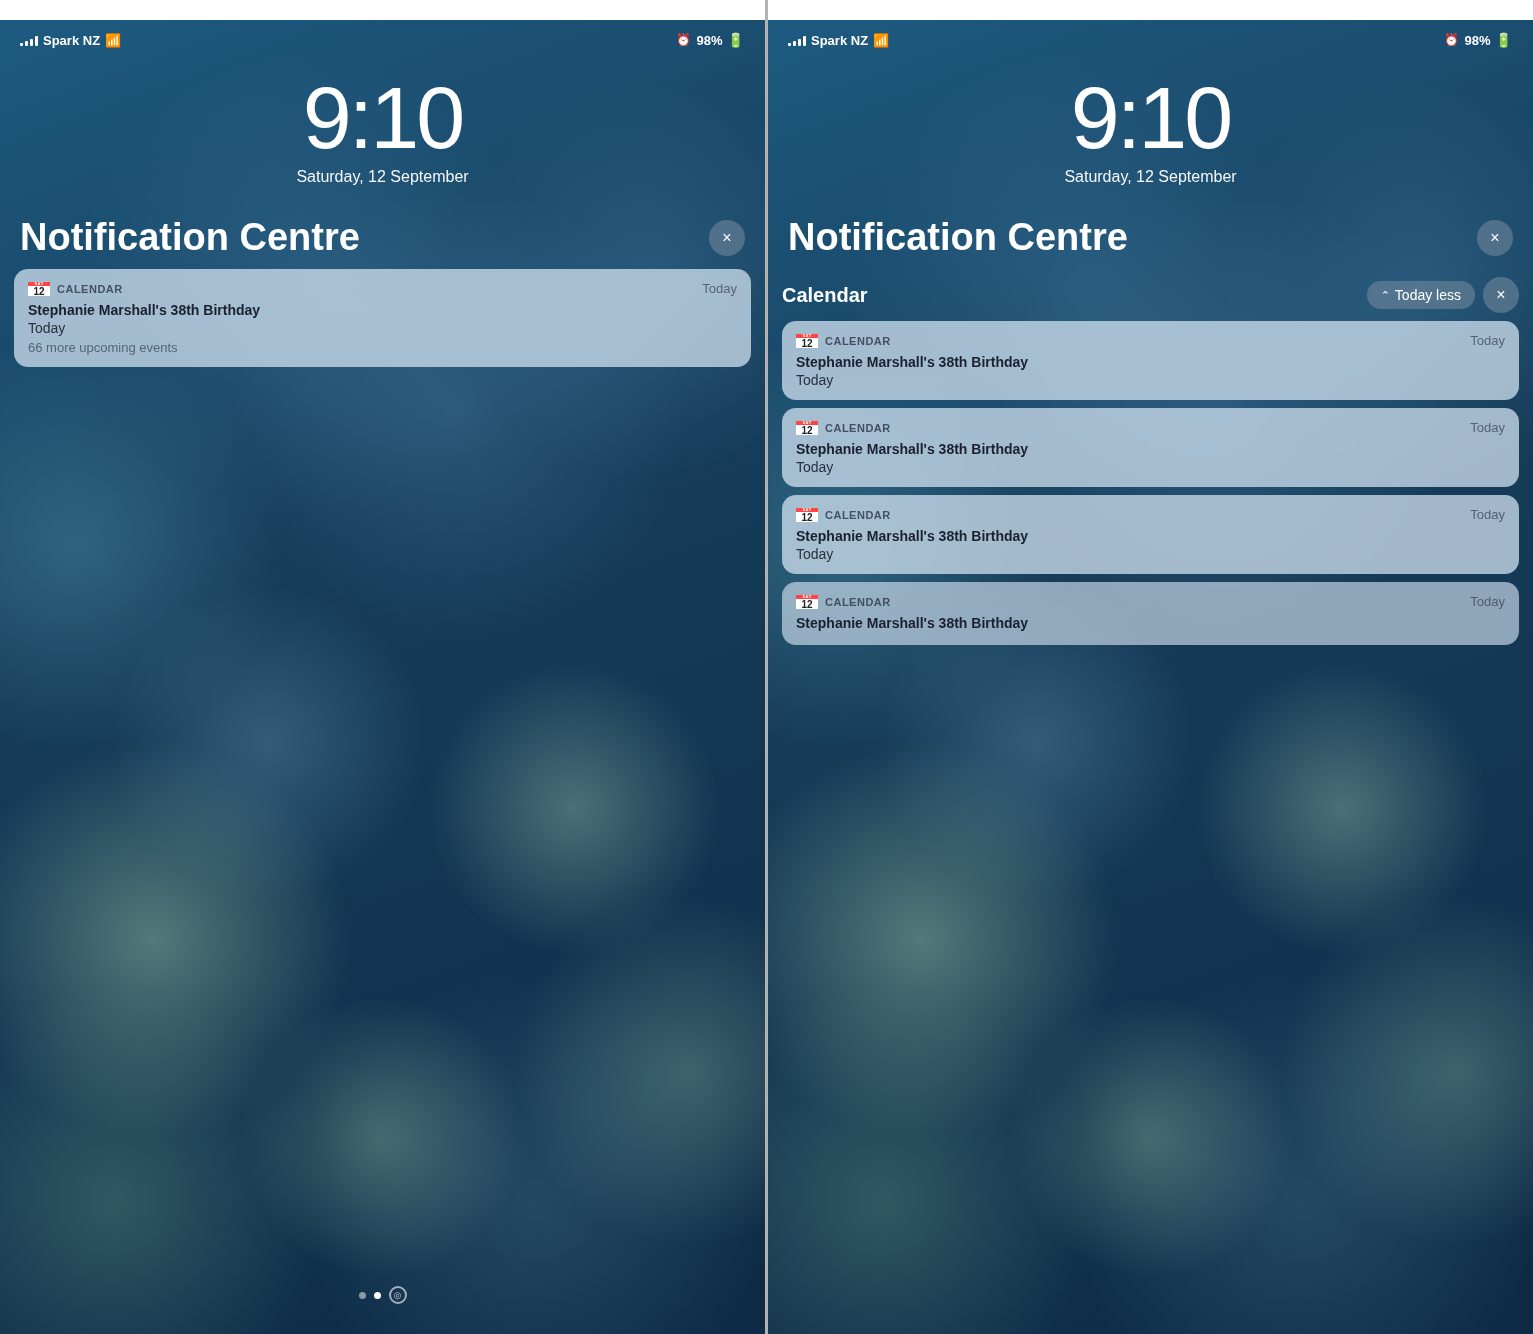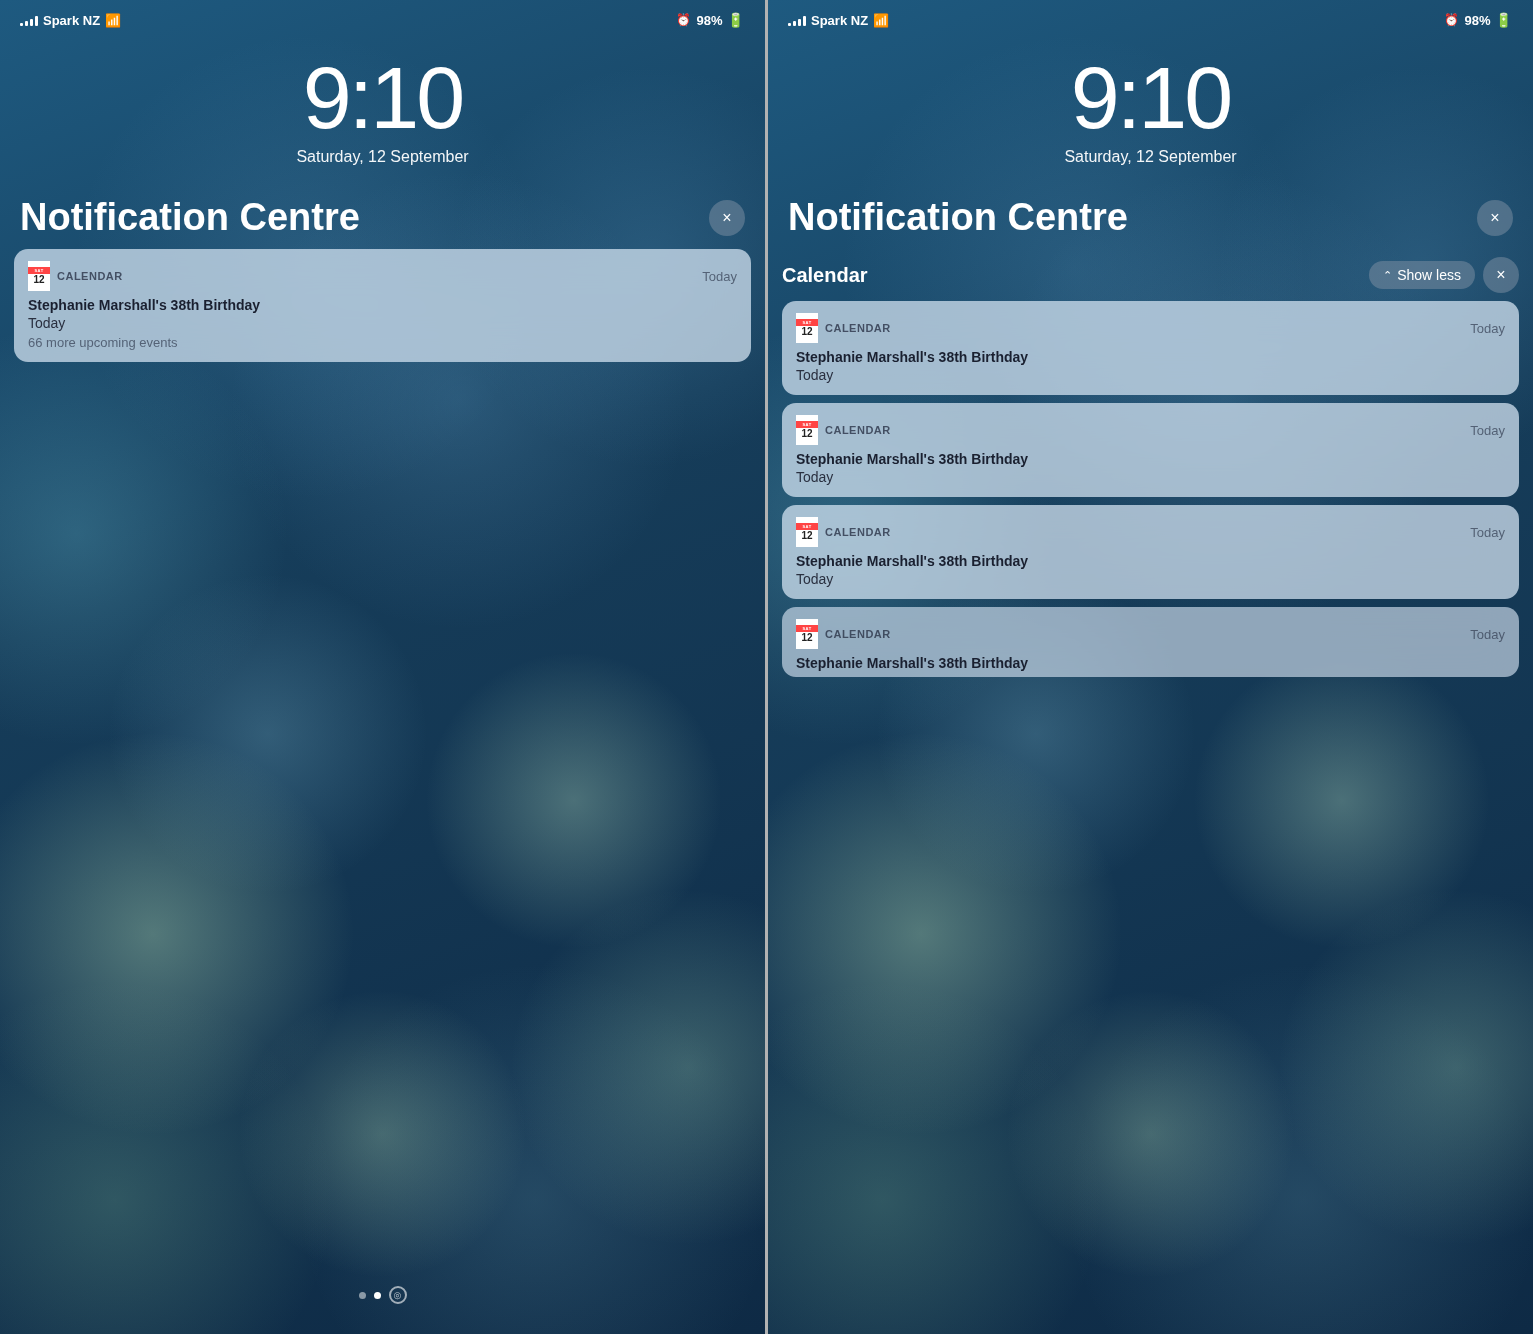--- a/index.html
+++ b/index.html
@@ -9,20 +9,21 @@
       display: flex;
       font-family: -apple-system, 'SF Pro Display', 'Helvetica Neue', Arial, sans-serif;
       overflow: hidden;
     }
 
     .phone-screen {
       flex: 1;
       position: relative;
       overflow: hidden;
       background: #ec4899;
+      margin-top: 20px;
     }
 
     .bokeh-bg {
       position: absolute;
       inset: 0;
       background:
         radial-gradient(circle at 20% 70%, rgba(180,220,180,0.4) 0%, transparent 18%),
         radial-gradient(circle at 50% 85%, rgba(180,220,180,0.3) 0%, transparent 12%),
         radial-gradient(circle at 75% 60%, rgba(180,220,190,0.35) 0%, transparent 15%),
         radial-gradient(circle at 10% 40%, rgba(100,180,200,0.3) 0%, transparent 20%),
@@ -165,21 +166,21 @@
     }
 
     .notif-app-info {
       display: flex;
       align-items: center;
       gap: 7px;
     }
 
     .calendar-icon-wrapper {
       width: 22px;
-      height: 30px;
+      height: 14px;
       border-radius: 0;
       background: white;
       display: flex;
       flex-direction: column;
       align-items: center;
       justify-content: center;
       overflow: hidden;
       flex-shrink: 0;
     }
 
@@ -424,21 +425,21 @@
   <div class="notif-header">
     <div class="notif-title">Notification Centre</div>
     <div class="close-btn">×</div>
   </div>
 
   <div class="group-header">
     <div class="group-title">Calendar</div>
     <div class="group-controls">
       <div class="show-less-btn">
         <span class="chevron-up">⌃</span>
-        <span>Show less</span>
+        <span>Today less</span>
       </div>
       <div class="close-btn">×</div>
     </div>
   </div>
 
   <div class="notif-area-expanded">
 
     <div class="notif-card-expanded">
       <div class="notif-card-header">
         <div class="notif-app-info">

